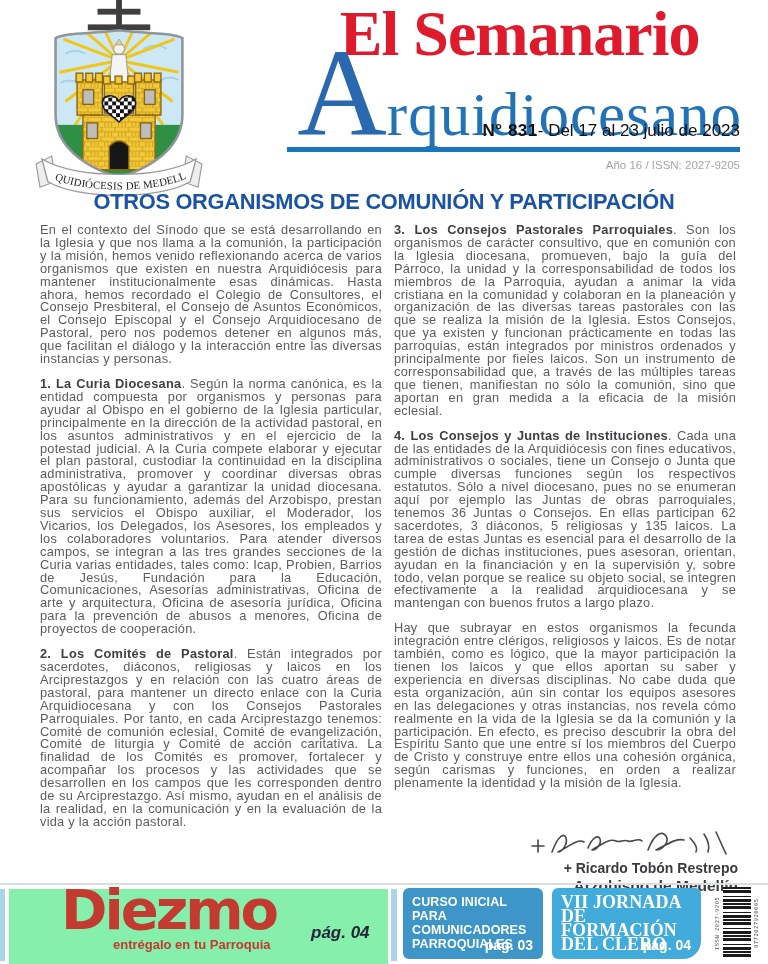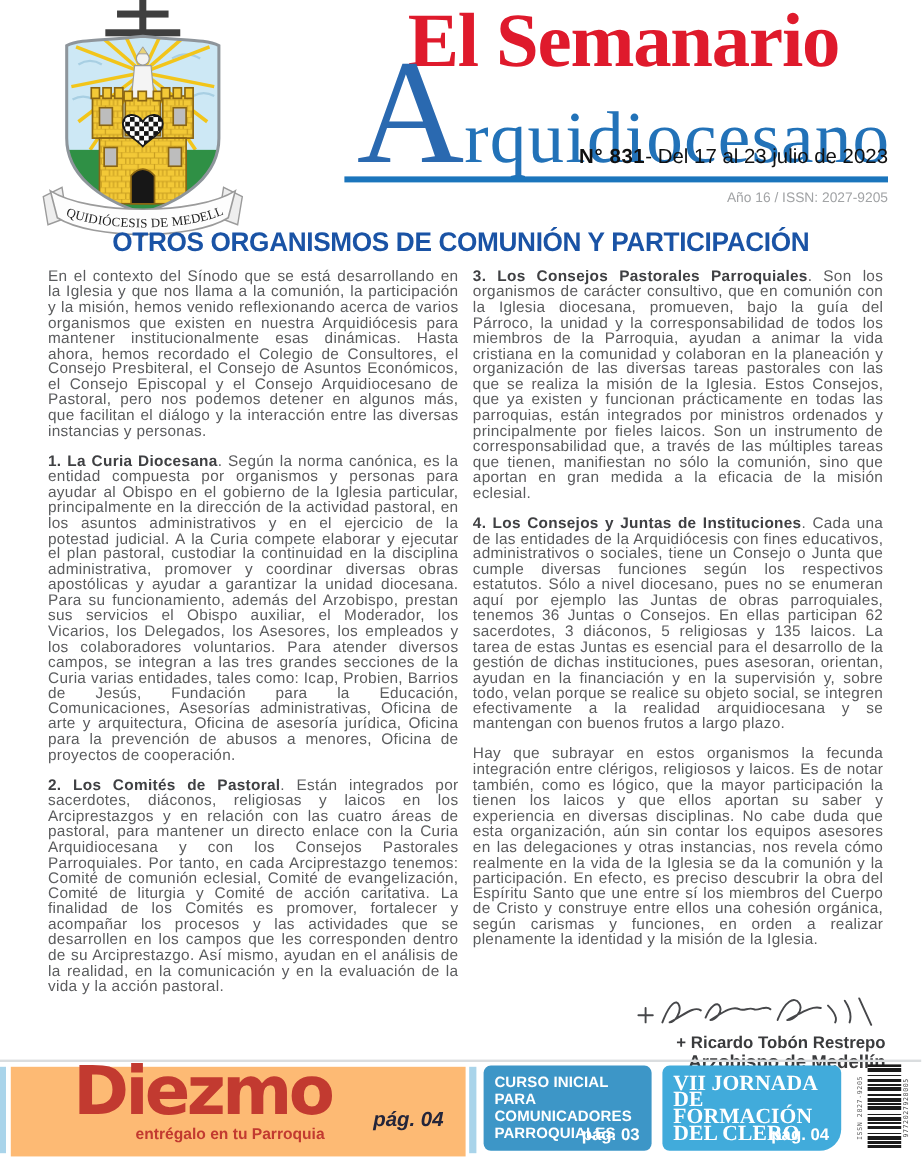--- a/index.html
+++ b/index.html
@@ -33,21 +33,21 @@
   .col p b{color:#3f4043;}
 
   .signature{position:absolute;right:30px;top:826px;width:280px;text-align:right;color:#3a3b3d;}
   .signature svg{display:block;margin-left:auto;margin-right:2px;}
   .sig-name{font-size:14px;font-weight:bold;line-height:17px;}
   .sig-role{font-size:15.5px;font-weight:bold;line-height:18px;}
 
   
   .footer-rule{position:absolute;left:0;top:883px;width:768px;height:2px;background:#dadddf;}
   .edge-stripe{position:absolute;left:0;top:889px;width:5px;height:72px;background:#a9d4ea;}
-  .ad-cream{position:absolute;left:9px;top:889px;width:379px;height:75px;background:#fdba74;}
+  .ad-cream{position:absolute;left:9px;top:889px;width:379px;height:75px;background:#86efac;}
   .diezmo-title{position:absolute;left:52px;top:-12px;font-family:"DejaVu Sans",sans-serif;
                 font-weight:bold;font-size:56px;letter-spacing:-3px;color:#c23a30;}
   .diezmo-sub{position:absolute;left:104px;top:48px;font-size:13px;font-weight:bold;color:#c23a30;}
   .diezmo-page{position:absolute;left:302px;top:34px;font-size:17px;font-style:italic;
                font-weight:bold;color:#24253a;}
   .divider-stripe{position:absolute;left:391px;top:889px;width:6px;height:72px;background:#a9d4ea;}
   .ad-blue1{position:absolute;left:403px;top:888px;width:140px;height:71px;background:#3d96c7;
             border-radius:6px;color:#fff;padding:7px 8px 0 9px;box-sizing:border-box;}
   .ad-blue2{position:absolute;left:552px;top:888px;width:149px;height:71px;background:#41abdb;
             border-radius:6px 6px 18px 6px;color:#fff;padding:7px 8px 0 9px;box-sizing:border-box;}

